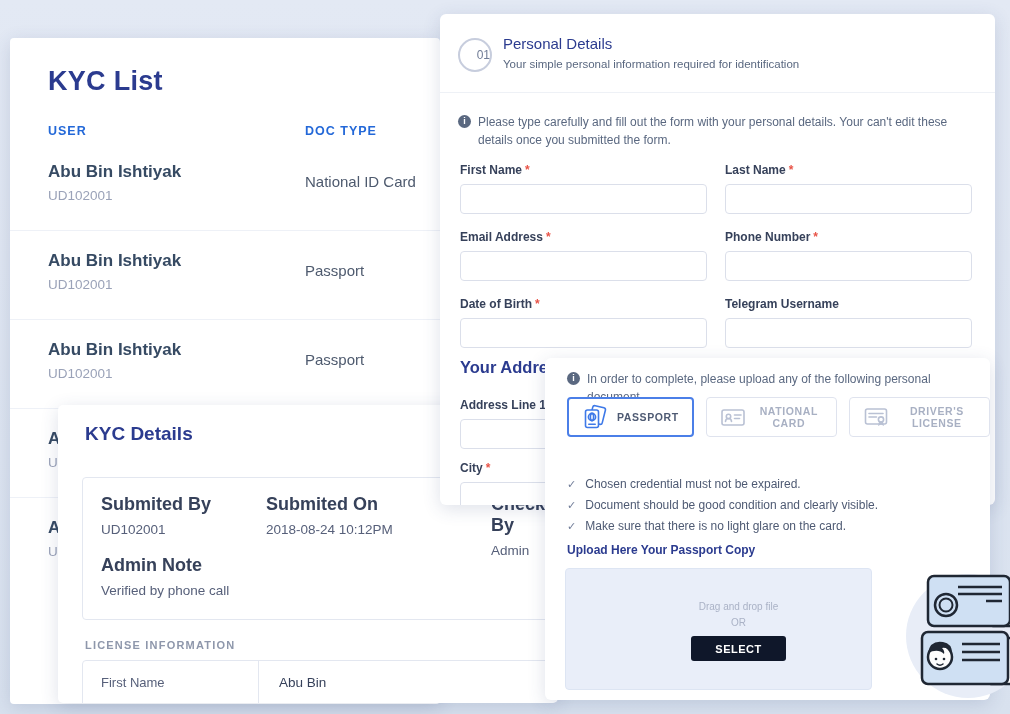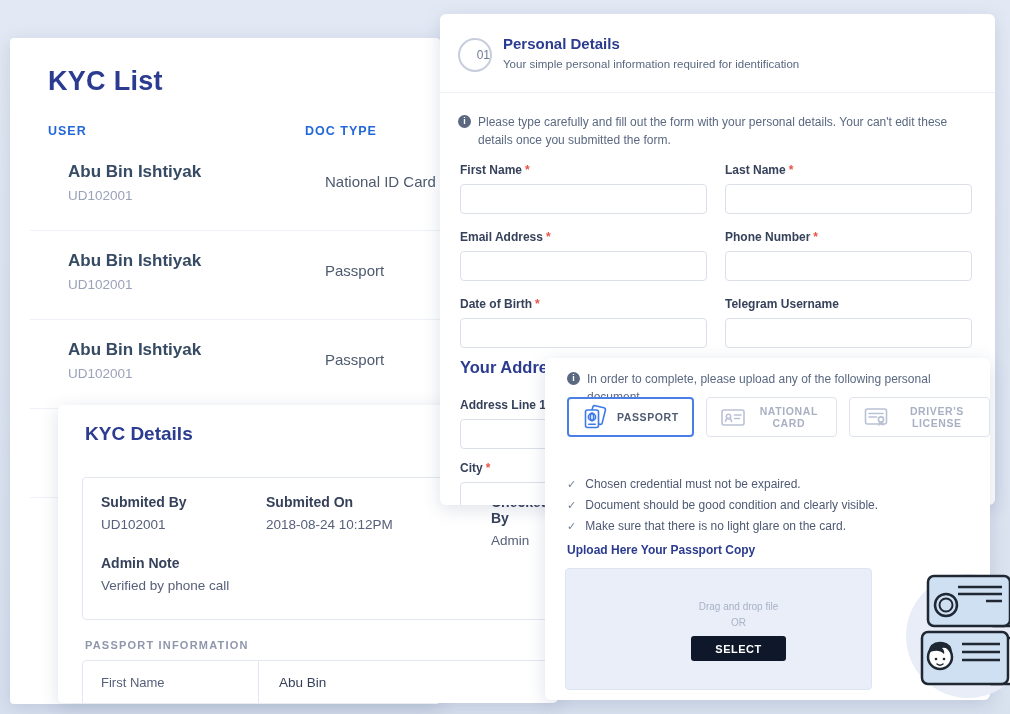--- a/index.html
+++ b/index.html
@@ -11,44 +11,44 @@
   }
   .panel{position:absolute;background:#fff;border-radius:5px;
     box-shadow:0 4px 18px rgba(50,70,120,.16);overflow:hidden;}
 
   
   .kyc-list{left:10px;top:38px;width:430px;height:666px;z-index:1;border-radius:4px;}
   .kl-title{position:absolute;left:38px;top:28px;margin:0;font-size:27px;font-weight:bold;color:#2b3b8f;letter-spacing:.3px;}
   .kl-cols{position:absolute;left:38px;top:86px;width:370px;font-size:12.5px;font-weight:bold;color:#2368d8;letter-spacing:1px;}
   .kl-col2{position:absolute;left:257px;top:0;}
   .kl-rows{position:absolute;left:0;right:0;top:104px;}
-  .krow{position:relative;height:88px;margin-left:20px;}
+  .krow{position:relative;height:88px;}
   .krow:not(:last-child){border-bottom:1px solid #eef1f7;}
   .kname{position:absolute;left:38px;top:20px;font-size:17px;font-weight:bold;color:#364a63;}
   .kid{position:absolute;left:38px;top:46px;font-size:13.5px;color:#9aa2b8;}
   .kdoc{position:absolute;left:295px;top:31px;font-size:15px;color:#4e5a6e;}
 
   
   .kd{left:58px;top:405px;width:500px;height:298px;z-index:2;}
   .kd-title{position:absolute;left:27px;top:18px;margin:0;font-size:19px;font-weight:bold;color:#2b3b8f;}
   .meta-box{position:absolute;left:24px;top:72px;width:470px;height:141px;border:1px solid #e3e7f0;border-radius:4px;}
   .mcol{position:absolute;top:16px;}
   .m0{left:18px}.m1{left:183px}.m2{left:408px}
   .mnote{position:absolute;left:18px;top:77px;}
-  .mlabel{font-size:14px;font-weight:bold;color:#36415a;margin-bottom:7px;}
+  .mlabel{font-size:18px;font-weight:bold;color:#36415a;margin-bottom:7px;}
   .mval{font-size:13.5px;color:#57607a;}
   .kd-sec{position:absolute;left:27px;top:234px;font-size:11px;font-weight:bold;color:#8e97ab;letter-spacing:1.2px;}
   .kd-table{position:absolute;left:24px;top:255px;width:476px;height:52px;border:1px solid #e3e7f0;border-radius:4px 4px 0 0;}
   .kd-cell-l{position:absolute;left:0;top:0;bottom:0;width:176px;border-right:1px solid #e3e7f0;box-sizing:border-box;padding:14px 0 0 18px;font-size:13px;color:#57607a;}
   .kd-cell-v{position:absolute;left:196px;top:14px;font-size:13.5px;color:#36415a;}
 
   
   .pd{left:440px;top:14px;width:555px;height:491px;z-index:3;border-radius:6px;}
   .step{position:absolute;left:18px;top:24px;width:30px;height:30px;border:2px solid #c7cddd;border-radius:50%;color:#707c96;font-size:12px;line-height:30px;text-align:right;}
-  .pd-title{position:absolute;left:63px;top:21px;font-size:15px;font-weight:bold;color:#2b3b8f;}
+  .pd-title{position:absolute;left:63px;top:21px;font-size:15px;font-weight:normal;color:#2b3b8f;}
   .pd-sub{position:absolute;left:63px;top:44px;font-size:11.5px;color:#5a6880;}
   .pd-div{position:absolute;left:0;right:0;top:78px;height:1px;background:#eef1f6;}
   .note-row{display:flex;gap:7px;font-size:12px;color:#5a6880;line-height:1.5;}
   .pd-note{position:absolute;left:18px;top:99px;width:514px;}
   .info-icon{flex:0 0 13px;width:13px;height:13px;margin-top:2px;border-radius:50%;background:#5a6880;color:#fff;font-size:9px;font-weight:bold;line-height:13px;text-align:center;font-style:normal;}
   .fld{position:absolute;width:247px;}
   .flabel{display:block;font-size:12px;font-weight:bold;color:#36415a;}
   .req{color:#e85347;margin-left:3px;}
   .tinput{display:block;width:100%;margin-top:7px;height:30px;border:1px solid #dbdfea;border-radius:4px;background:#fff;box-sizing:border-box;padding:0 10px;font-size:13px;color:#36415a;outline:none;}
   .f0{left:20px;top:149px}.f1{left:285px;top:149px}
@@ -129,21 +129,21 @@
     </div>
     <div class="mcol m2">
       <div class="mlabel">Checked By</div>
       <div class="mval">Admin</div>
     </div>
     <div class="mnote">
       <div class="mlabel">Admin Note</div>
       <div class="mval">Verified by phone call</div>
     </div>
   </div>
-  <div class="kd-sec">PASSPORT INFORMATION</div>
+  <div class="kd-sec">LICENSE INFORMATION</div>
   <div class="kd-table">
     <div class="kd-cell-l">First Name</div>
     <div class="kd-cell-v">Abu Bin</div>
   </div>
 </section>
 
 <section class="panel pd">
   <div class="step">01</div>
   <div class="pd-title">Personal Details</div>
   <div class="pd-sub">Your simple personal information required for identification</div>

